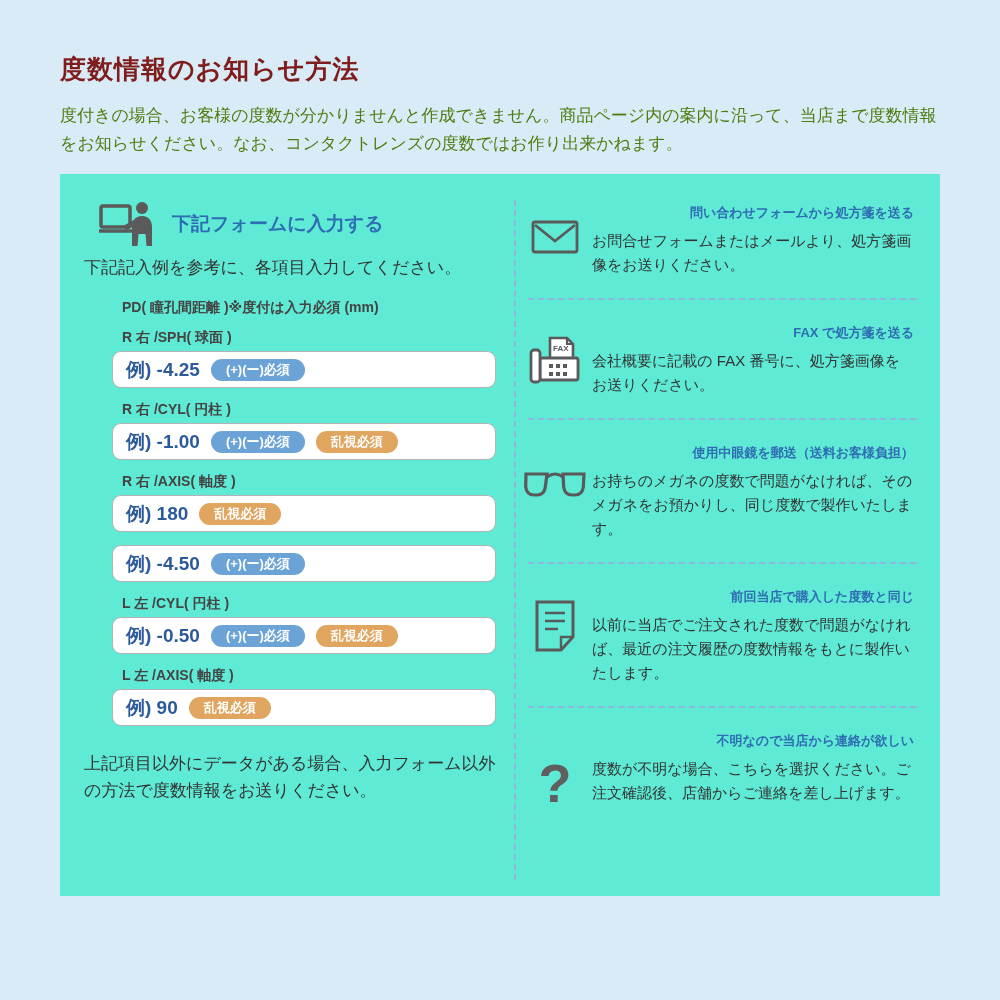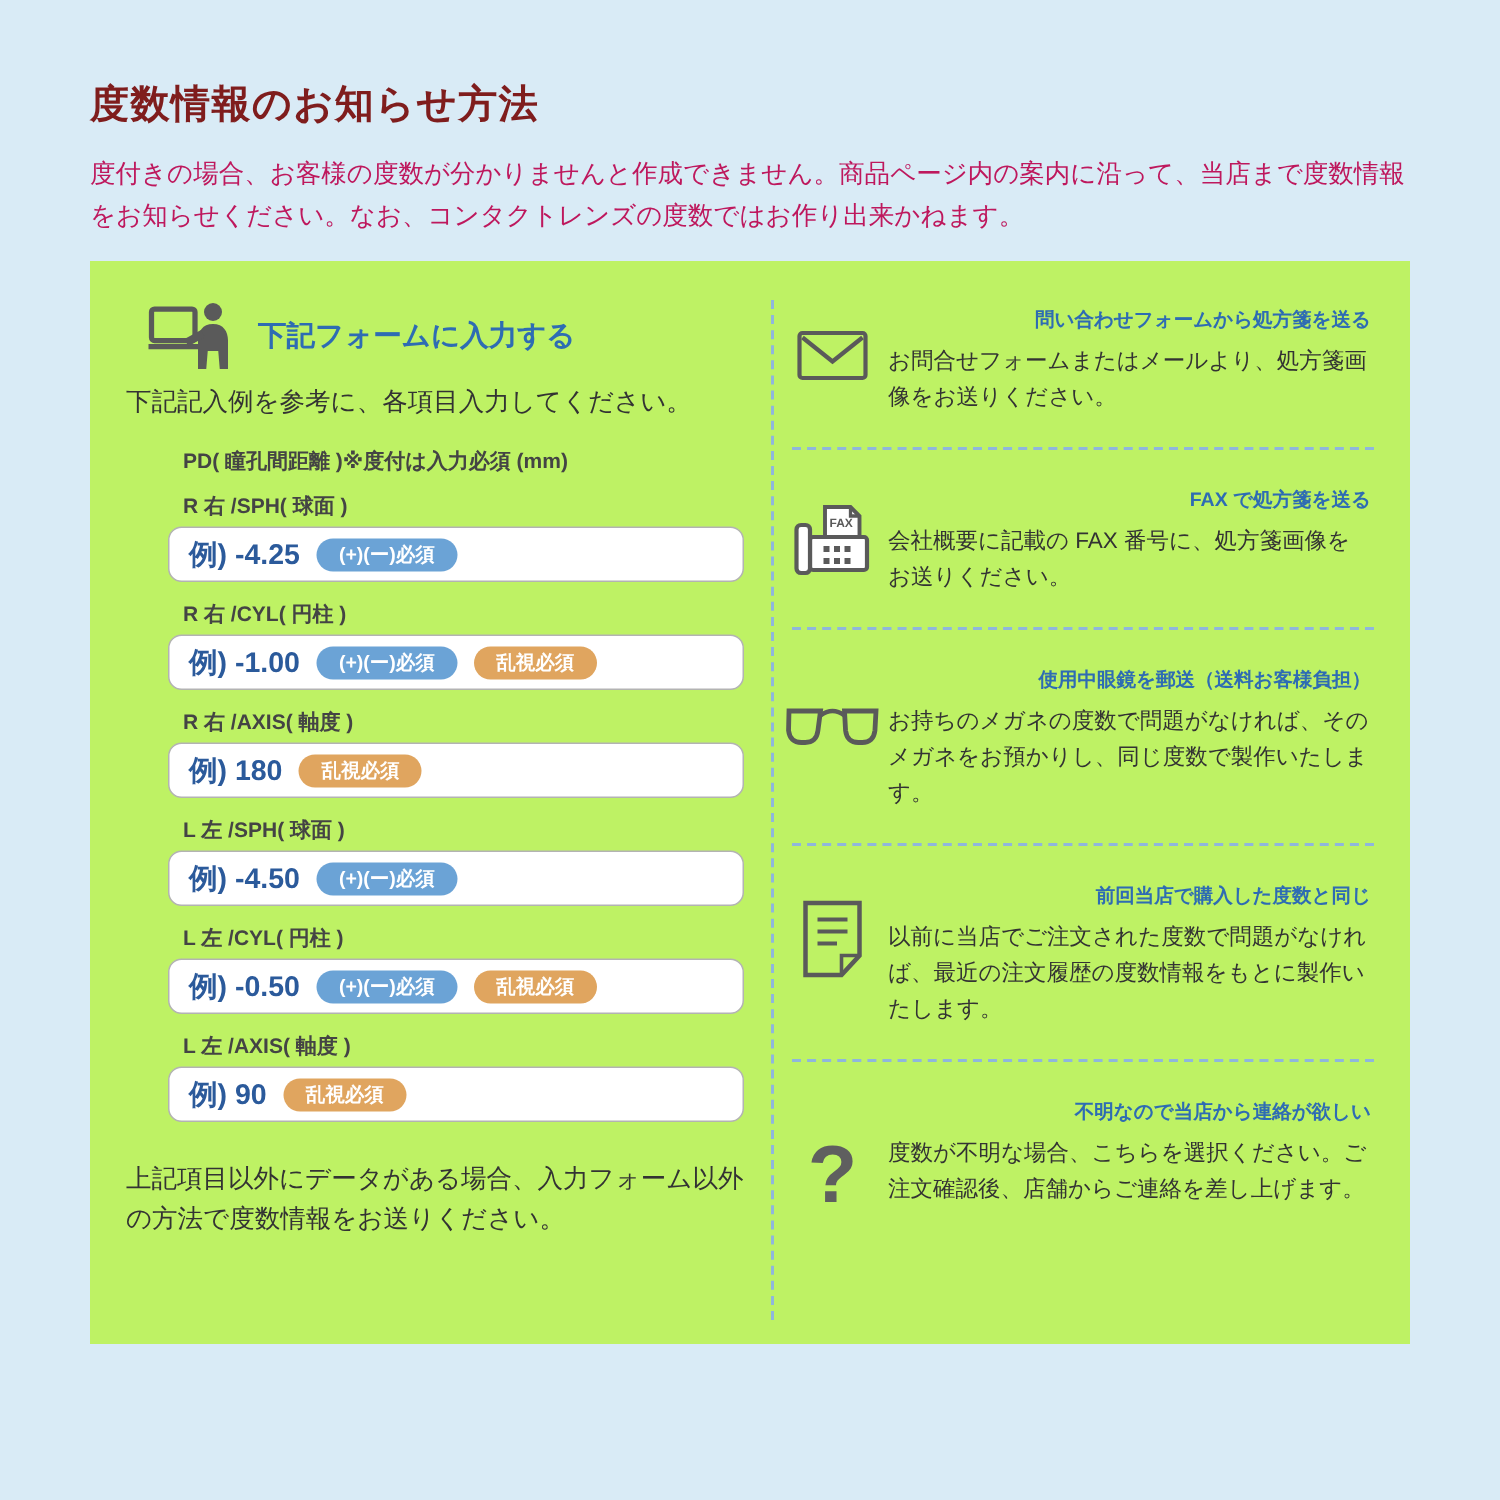--- a/index.html
+++ b/index.html
@@ -10,25 +10,25 @@
   .page {
     width:1000px; height:1000px;
     background:#d9ebf6;
     padding:52px 60px 0;
     overflow:hidden;
   }
   .page-title {
     font-size:26px; font-weight:bold; color:#7f1d1d; letter-spacing:1px;
   }
   .page-intro {
-    margin-top:15px; font-size:17px; line-height:1.65; color:#be185d;
+    margin-top:15px; font-size:17px; line-height:1.65; color:#4d7c0f;
     width:880px;
   }
   .card {
-    margin-top:16px; background:#bef264; width:880px; height:722px;
+    margin-top:16px; background:#5eead4; width:880px; height:722px;
     display:flex; padding:26px 24px 16px 24px;
   }
   
   .col-left { width:416px; flex:none; }
   .form-header { display:flex; align-items:center; gap:18px; padding-left:14px; height:48px; }
   .form-header svg { display:block; }
   .section-heading { font-size:19px; font-weight:bold; color:#2e6cb3; }
   .form-instruction { margin:8px 0 20px; font-size:17px; color:#333; }
   .fields { padding-left:28px; padding-right:4px; }
   .field { margin-bottom:13px; }
@@ -119,21 +119,20 @@
 
         <div class="field">
           <div class="field-label">R 右 /AXIS( 軸度 )</div>
           <div class="field-box">
             <span class="example">例) 180</span>
             <span class="badge orange">乱視必須</span>
           </div>
         </div>
 
         <div class="field">
-          <div class="field-label">L 左 /SPH( 球面 )</div>
           <div class="field-box">
             <span class="example">例) -4.50</span>
             <span class="badge blue">(+)(ー)必須</span>
           </div>
         </div>
 
         <div class="field">
           <div class="field-label">L 左 /CYL( 円柱 )</div>
           <div class="field-box">
             <span class="example">例) -0.50</span>

